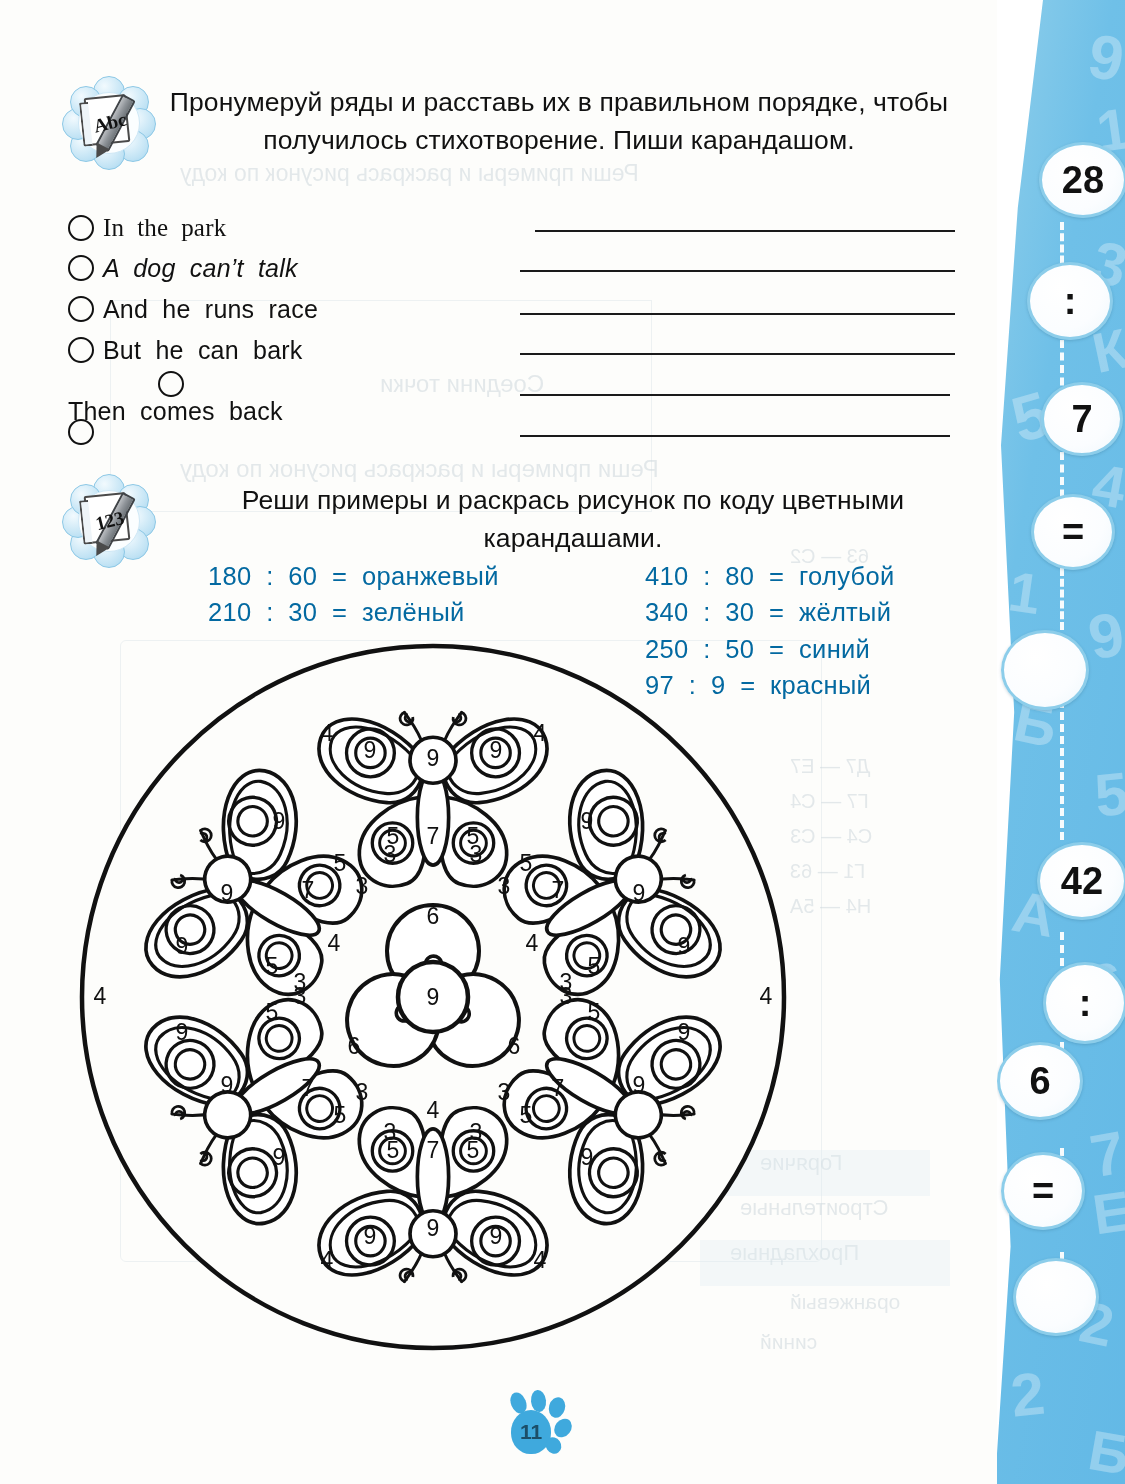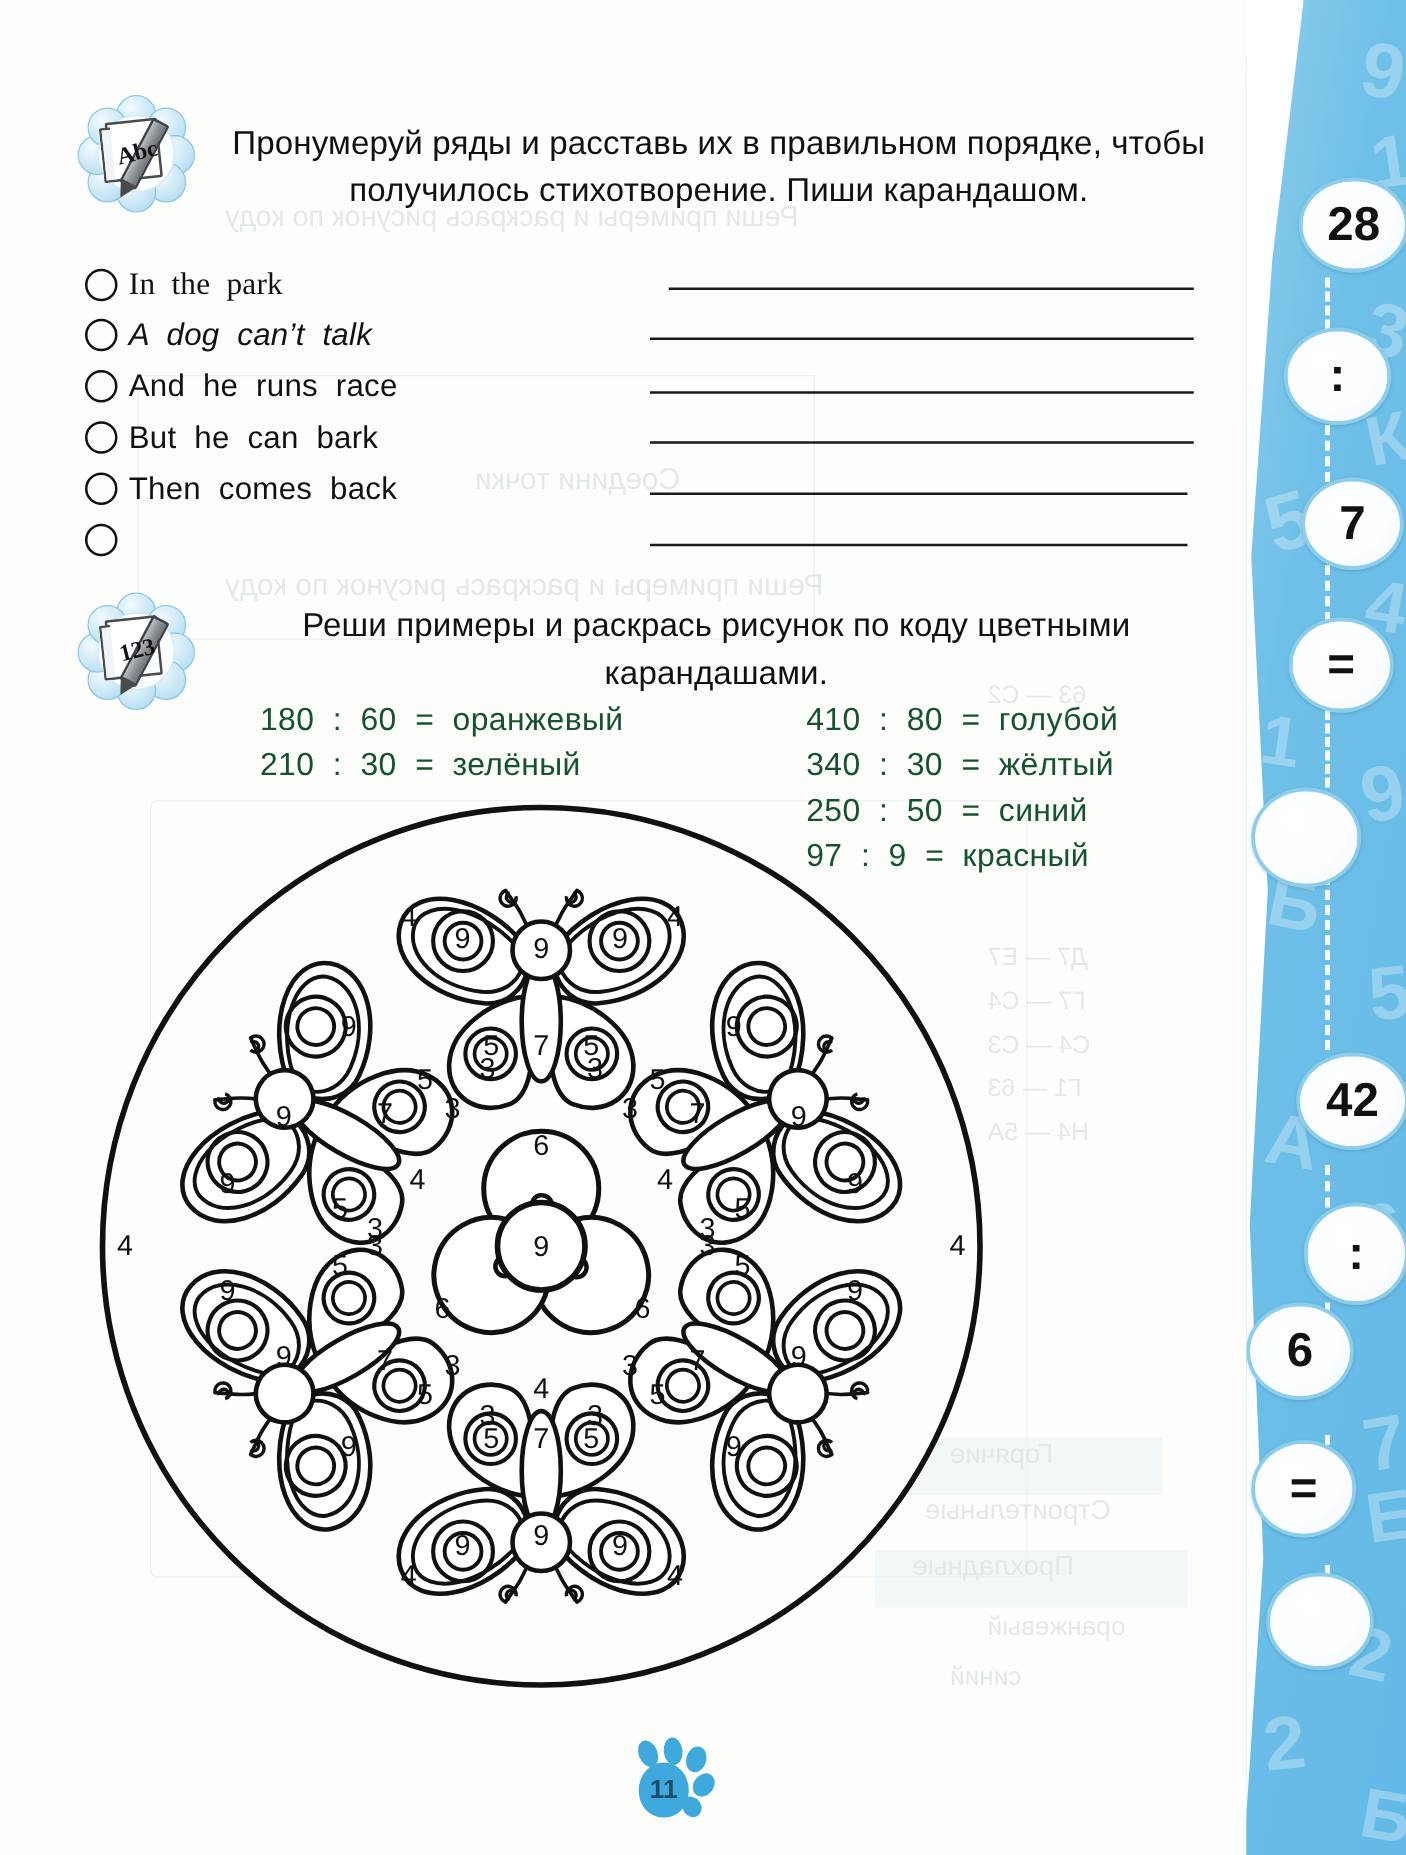--- a/index.html
+++ b/index.html
@@ -97,21 +97,21 @@
   }
   .bullet{
     width:22px;height:22px;border:2.2px solid #111;border-radius:50%;
     flex:0 0 auto;margin-right:9px;background:transparent;
   }
   .poem-text{
     font-size:25px;color:#111;white-space:pre;letter-spacing:.2px;
   }
   .ansline{position:absolute;height:0;border-top:2.6px solid #1a1a1a;}
   .eq{
-    position:absolute;font-size:25.5px;color:#14532d;white-space:pre;letter-spacing:.3px;
+    position:absolute;font-size:25.5px;color:#0369a1;white-space:pre;letter-spacing:.3px;
   }
   
   #mandala{position:absolute;left:72px;top:636px;width:722px;height:722px;}
   
   #paw{position:absolute;left:497px;top:1390px;width:80px;height:72px;}
   .pad{position:absolute;background:#3fa9dd;border-radius:50%;}
   #paw .main{
     left:14px;top:20px;width:40px;height:44px;border-radius:50% 50% 48% 48%;
   }
   #paw .num{
@@ -154,39 +154,39 @@
       <div class="petal" style="left:8px;top:54px;"></div>
       <div class="petal" style="left:0;top:32px;"></div>
       <div class="petal" style="left:8px;top:10px;"></div>
     </div>
     <div class="disc"></div>
     <div class="book"></div>
     <div class="pencil"></div>
     <div class="lbl">Abc</div>
   </div>
 
-  <div class="instr" style="left:180px;top:84px;width:790px;margin-top:12px;">Пронумеруй ряды и расставь их в правильном порядке, чтобы получилось стихотворение. Пиши карандашом.</div>
+  <div class="instr" style="left:164px;top:84px;width:790px;">Пронумеруй ряды и расставь их в правильном порядке, чтобы получилось стихотворение. Пиши карандашом.</div>
 
   <div class="poem-row" style="left:68px;top:208px;font-family:Liberation Serif, serif;">
     <div class="bullet"></div>
     <div class="poem-text">In  the  park</div>
   </div>
   <div class="poem-row" style="left:68px;top:248px;font-style:italic;">
     <div class="bullet"></div>
     <div class="poem-text">A  dog  can’t  talk</div>
   </div>
   <div class="poem-row" style="left:68px;top:330px;">
     <div class="bullet"></div>
     <div class="poem-text">But  he  can  bark</div>
   </div>
   <div class="poem-row" style="left:68px;top:289px;">
     <div class="bullet"></div>
     <div class="poem-text">And  he  runs  race</div>
   </div>
-  <div class="poem-row" style="left:68px;top:371px;">
+  <div class="poem-row" style="left:68px;top:371px;flex-direction:column;">
     <div class="bullet"></div>
     <div class="poem-text">Then  comes  back</div>
   </div>
   <div class="poem-row" style="left:68px;top:412px;">
     <div class="bullet"></div>
   </div>
 
   <div class="ansline" style="left:535px;top:230px;width:420px;"></div>
   <div class="ansline" style="left:520px;top:270px;width:435px;"></div>
   <div class="ansline" style="left:520px;top:313px;width:435px;"></div>

